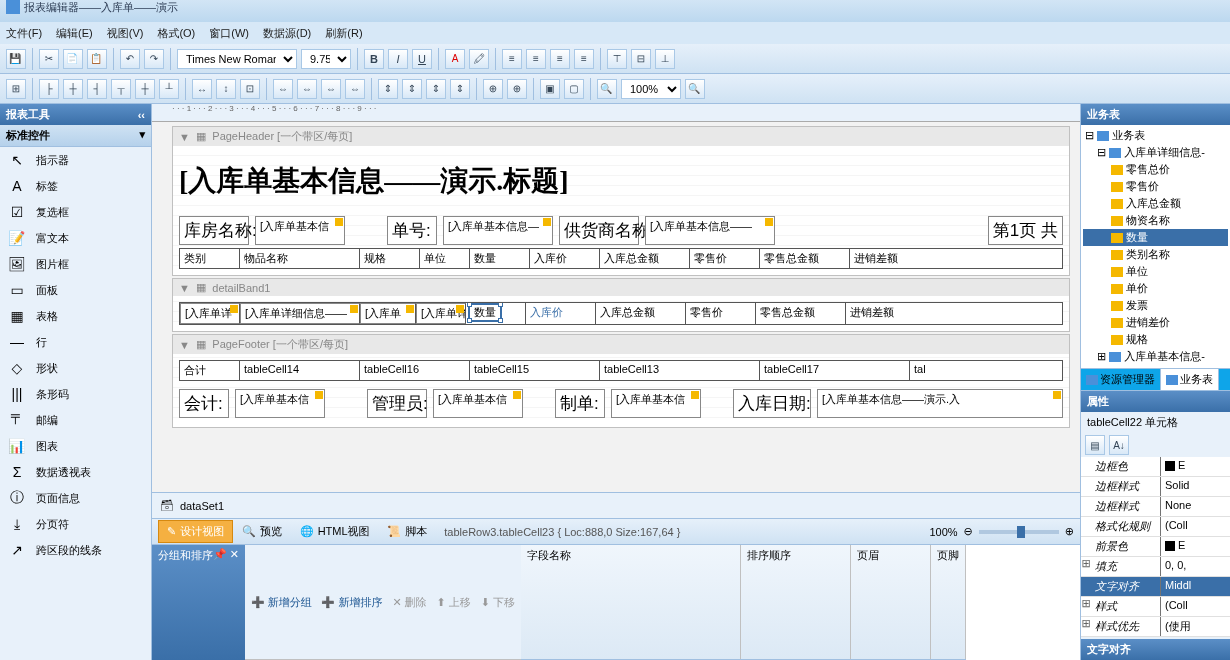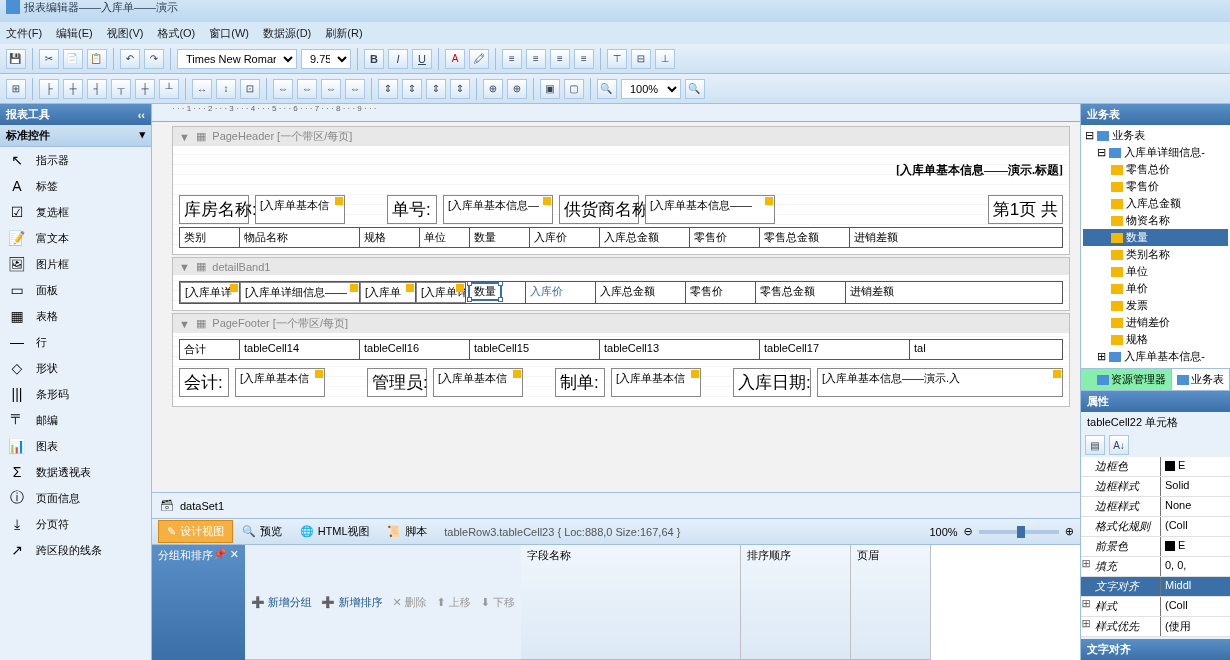--- a/index.html
+++ b/index.html
@@ -19,21 +19,21 @@
 .tool-list { overflow-y: auto; }
 .tool-item { display: flex; align-items: center; padding: 4px 8px; gap: 10px; cursor: default; }
 .tool-icon { width: 18px; height: 18px; display: flex; align-items: center; justify-content: center; font-size: 14px; }
 .center { flex: 1; display: flex; flex-direction: column; background: #fff; }
 .design-area { flex: 1; overflow: auto; background: #f2f2f2; position: relative; }
 .ruler-h { position: sticky; top: 0; height: 18px; background: #e8f1fa; border-bottom: 1px solid #aaa; font-size: 8px; color: #666; padding-left: 20px; }
 .report-body { padding: 4px 10px 10px 20px; }
 .band { background: #fff; margin-bottom: 2px; border: 1px solid #c0c0c0; }
 .band-header { background: #e8e8e8; padding: 2px 6px; color: #888; font-size: 10px; display: flex; align-items: center; gap: 6px; }
 .band-content { padding: 6px; background: repeating-linear-gradient(0deg,#fff,#fff 9px,#f5f5f5 9px,#f5f5f5 10px), repeating-linear-gradient(90deg,#fff,#fff 9px,#f5f5f5 9px,#f5f5f5 10px); }
-.report-title { text-align: right; font-size: 12px; font-weight: bold; font-family: serif; padding: 10px 0 16px; }
+.report-title { text-align: left; font-size: 28px; font-weight: bold; font-family: serif; padding: 10px 0 16px; }
 .field-row { display: flex; gap: 6px; margin-bottom: 3px; flex-wrap: nowrap; }
 .lbl { border: 1px solid #888; padding: 2px 4px; background: #fff; white-space: nowrap; font-size: 17px; }
 .fld { border: 1px solid #888; padding: 2px 4px; background: #fff; position: relative; font-size: 11px; white-space: nowrap; overflow: hidden; }
 .fld.db::after { content: ""; position: absolute; right: 1px; top: 1px; width: 8px; height: 8px; background: #f5b800; }
 .tbl { display: flex; border: 1px solid #555; background: #fff; }
 .tbl > div { border-right: 1px solid #555; padding: 2px 4px; text-align: left; font-size: 11px; white-space: nowrap; overflow: hidden; }
 .tbl > div:last-child { border-right: none; }
 .selected-cell { outline: 2px solid #3a6fa8; position: relative; z-index: 1; display: inline-block; }
 .handle { position: absolute; width: 5px; height: 5px; background: #fff; border: 1px solid #3a6fa8; }
 .dataset-bar { background: #e8f1fa; border-top: 1px solid #a0bfe0; padding: 4px 8px; height: 26px; display: flex; align-items: center; gap: 6px; }
@@ -52,21 +52,21 @@
 .bp-table-head { display: flex; background: linear-gradient(#f0f6fc,#dce9f5); border-bottom: 1px solid #a0bfe0; }
 .bp-th { padding: 3px 6px; border-right: 1px solid #c0c0c0; }
 .right-panel { width: 150px; background: #e8f1fa; border-left: 1px solid #a0bfe0; display: flex; flex-direction: column; }
 .tree { flex: 1; overflow: auto; padding: 2px; background: #fff; font-size: 11px; }
 .tree-node { padding: 1px 2px; display: flex; align-items: center; gap: 3px; white-space: nowrap; }
 .tree-node.indent1 { padding-left: 14px; }
 .tree-node.indent2 { padding-left: 28px; }
 .tree-node.selected { background: #3a6fa8; color: #fff; }
 .tree-icon { width: 12px; height: 10px; background: #f5b800; display: inline-block; }
 .tree-icon.blue { background: #4a90d9; }
-.right-tabs { display: flex; background: #86efac; border-top: 1px solid #a0bfe0; justify-content: flex-end; }
+.right-tabs { display: flex; background: #0ea5e9; border-top: 1px solid #a0bfe0; }
 .right-tab { padding: 3px 5px; font-size: 10px; border-right: 1px solid #a0bfe0; display: flex; align-items: center; gap: 2px; }
 .right-tab.active { background: #fff; }
 .props-panel { border-top: 1px solid #a0bfe0; }
 .props-title { background: #e8f1fa; padding: 3px 6px; }
 .props-grid { background: #fff; font-size: 10px; }
 .prop-row { display: flex; border-bottom: 1px solid #e0e0e0; }
 .prop-row.hl { background: #3a6fa8; color: #fff; }
 .prop-name { width: 70px; padding: 2px 4px; border-right: 1px solid #737373; white-space: nowrap; overflow: hidden; font-style: italic; }
 .prop-val { flex: 1; padding: 2px 4px; white-space: nowrap; overflow: hidden; }
 .prop-val .sw { display: inline-block; width: 10px; height: 10px; background: #000; vertical-align: middle; }
@@ -381,20 +381,21 @@
         <span class="bp-link">➕<span>新增分组</span></span>
         <span class="bp-link">➕<span>新增排序</span></span>
         <span class="bp-link disabled">✕<span>删除</span></span>
         <span class="bp-link disabled">⬆<span>上移</span></span>
         <span class="bp-link disabled">⬇<span>下移</span></span>
       </div>
       <div class="bp-table-head">
         <div class="bp-th" style="width:220px">字段名称</div>
         <div class="bp-th" style="width:110px">排序顺序</div>
         <div class="bp-th" style="width:80px">页眉</div>
+        <div class="bp-th" style="flex:1">页脚</div>
       </div>
       <div style="flex:1;background:#fff"></div>
     </div>
   </div>
 
   <div class="right-panel">
     <div class="panel-header">
         <span>业务表</span>
       </div>
     <div class="tree">

